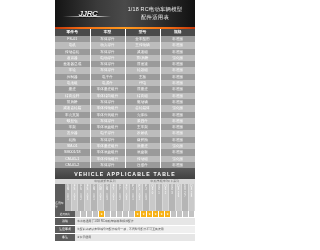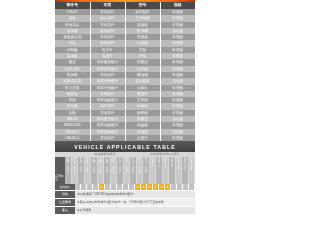--- a/index.html
+++ b/index.html
@@ -125,20 +125,32 @@
     display:flex;align-items:center;padding-left:2px;line-height:1.15;
     overflow:hidden;
   }
   .note:nth-child(even) .val{background:#efefef;}
 </style>
 </head>
 <body>
 
 <div class="sheet">
 
+  <div class="hdr">
+    <div class="logo-wrap">
+      <div class="logo">
+        <span class="logo-txt">JJRC</span>
+      </div>
+      <div class="logo-bar"></div>
+    </div>
+    <div class="hdr-title">
+      <span class="l1">1/18 RC电动车辆模型</span>
+      <span class="l2">配件适用表</span>
+    </div>
+  </div>
 
   <div class="accent"></div>
 
   <table class="spec">
     <thead>
       <tr>
         <th>零件号</th>
         <th>车型</th>
         <th>型号</th>
         <th>规格</th>

